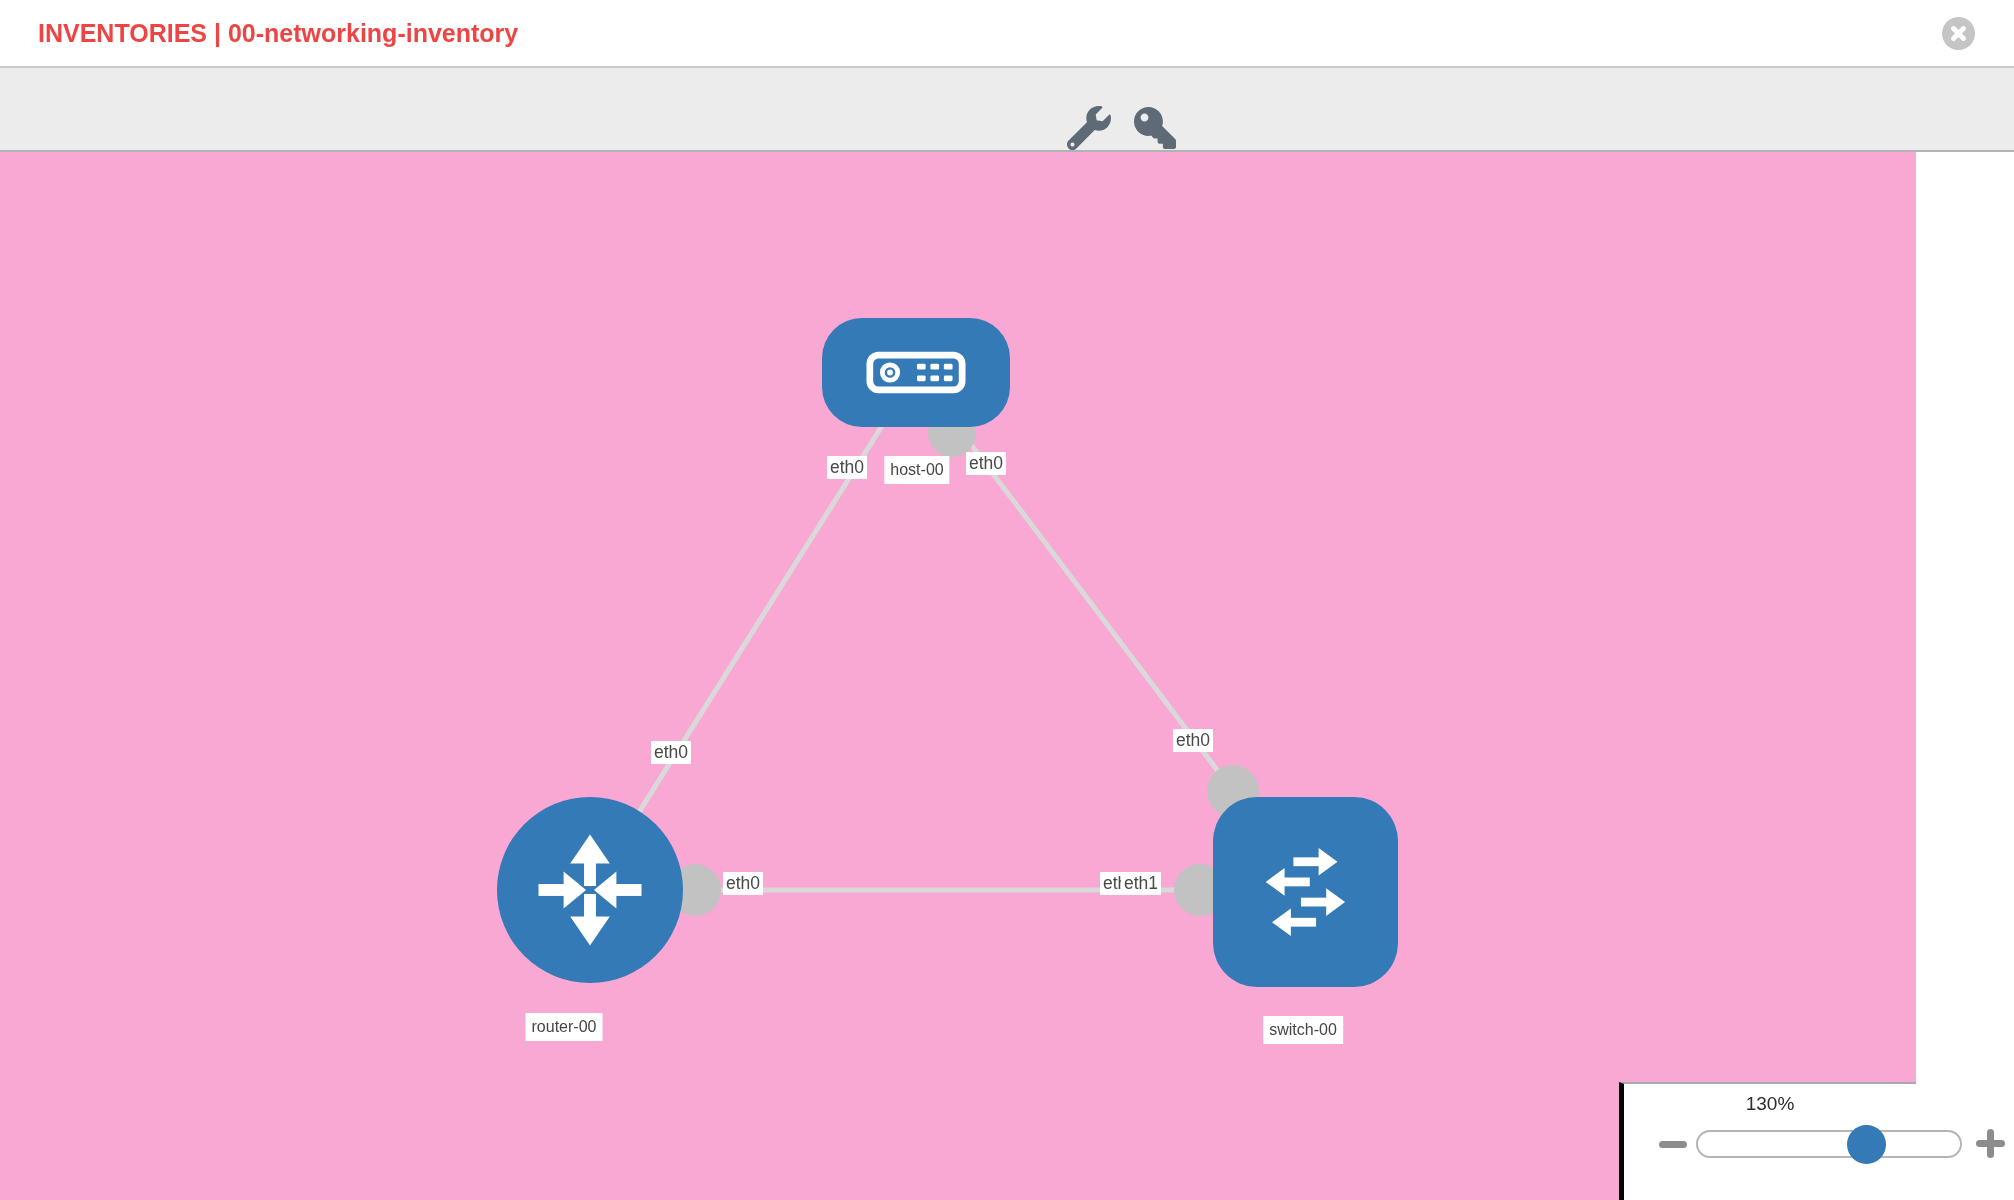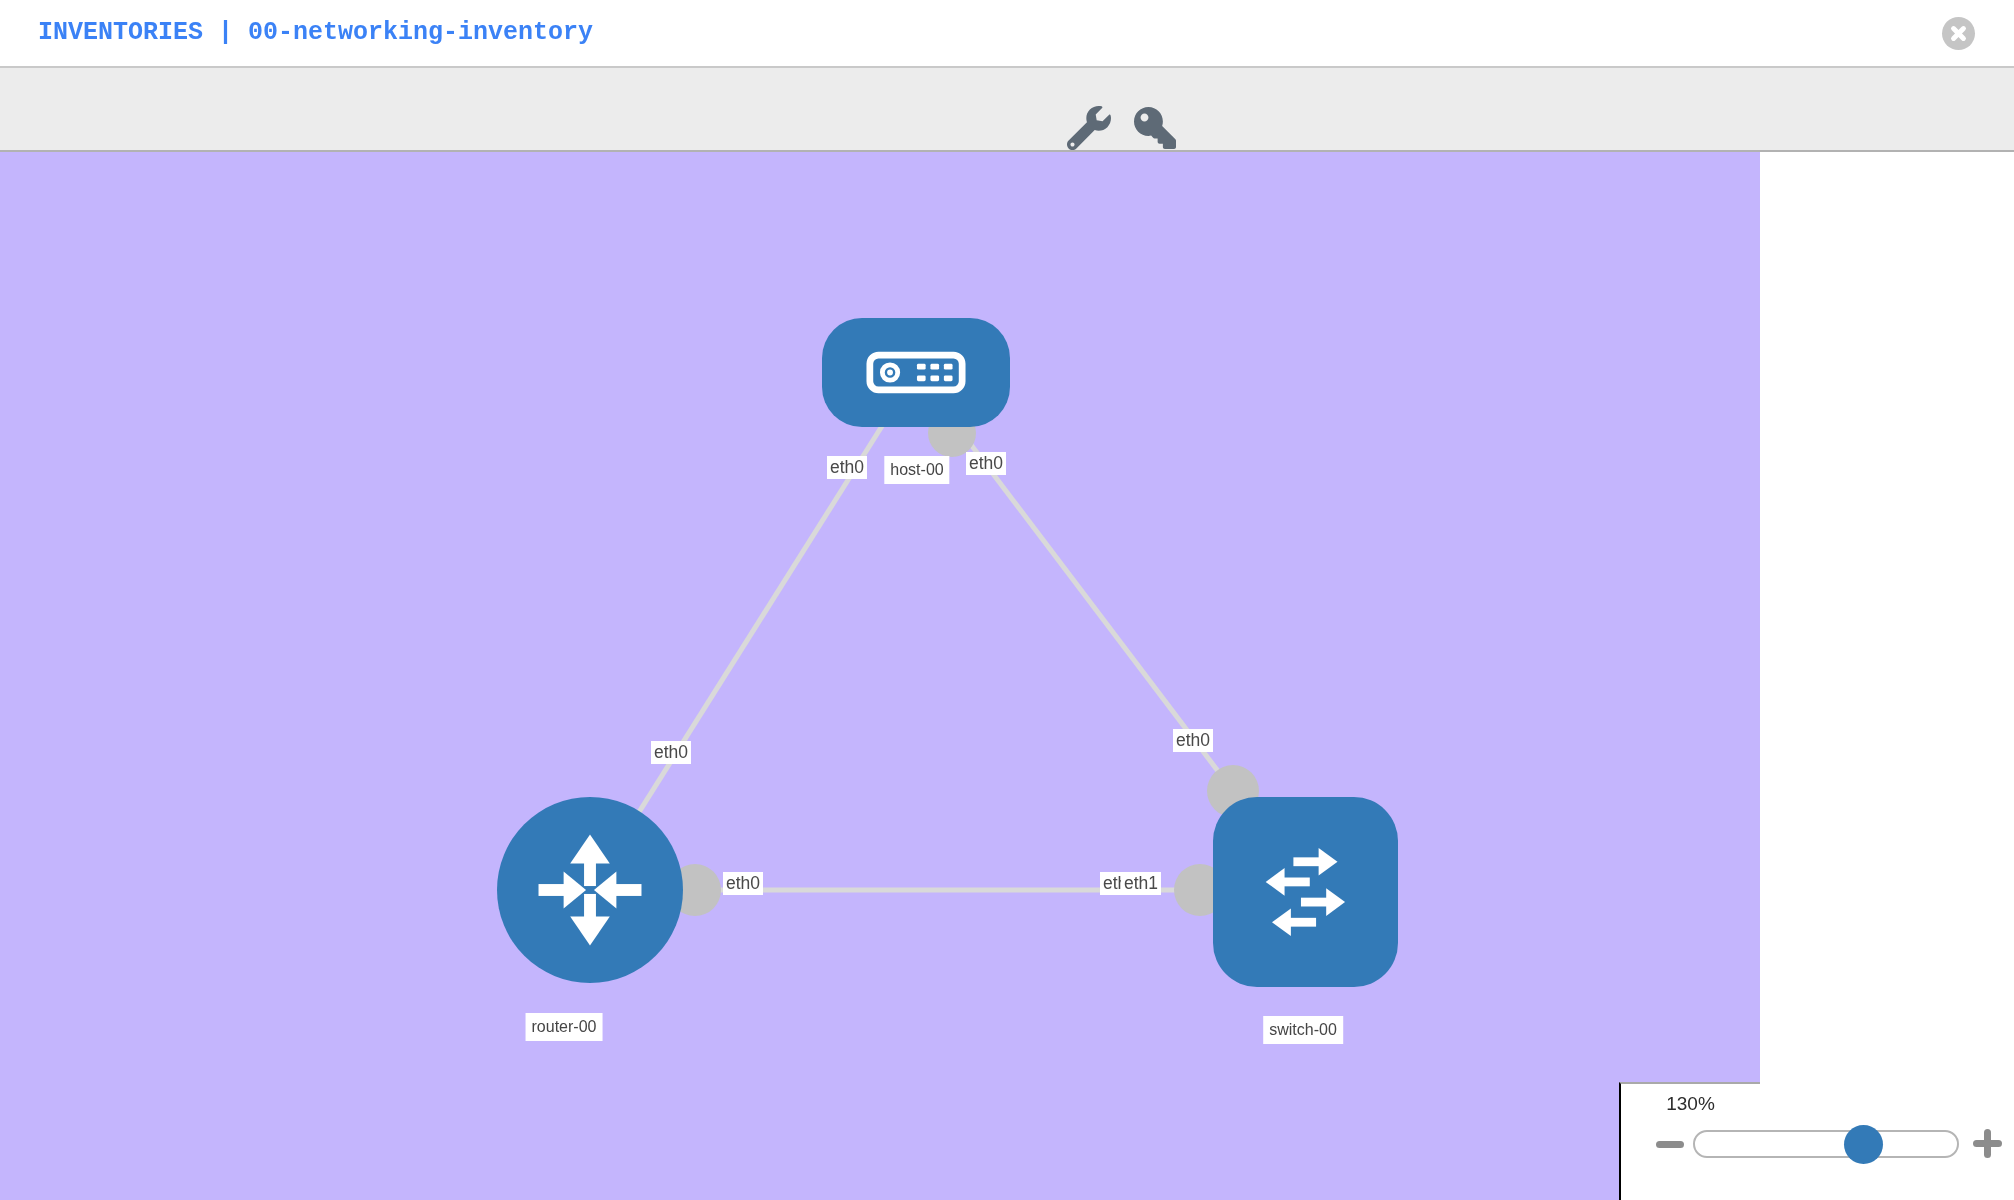--- a/index.html
+++ b/index.html
@@ -6,21 +6,21 @@
   html,body { background:#ffffff; }
   .app {
     position:relative; width:2014px; height:1200px; overflow:hidden;
     background:#ffffff; font-family:"Liberation Sans", sans-serif;
   }
 
   
   .header { position:absolute; top:0; left:0; right:0; height:68px;
             background:#ffffff; border-bottom:2px solid #c9c9c9; }
   .page-title { position:absolute; left:38px; top:0; line-height:66px;
-                font-size:25px; font-weight:bold; color:#3b82f6;font-family:Liberation Mono, monospace; }
+                font-size:25px; font-weight:bold; color:#ef4444; }
   .close-btn { position:absolute; left:1942px; top:17px; width:33px; height:33px;
                border-radius:50%; background:#c5c5c5; cursor:pointer; }
   .close-btn .bar { position:absolute; left:7px; top:14px; width:19px; height:5px;
                     background:#ffffff; border-radius:2.5px; }
   .close-btn .bar.a { transform:rotate(45deg); }
   .close-btn .bar.b { transform:rotate(-45deg); }
 
   
   .toolbar { position:absolute; top:68px; left:0; right:0; height:84px;
              background:#ececec; border-bottom:2px solid #b2b2b2; }
@@ -31,39 +31,39 @@
   .select-search  { left:1185px; width:795px; }
   .caret { position:absolute; right:28px; top:23px; width:0; height:0;
            border-left:9px solid transparent; border-right:9px solid transparent;
            border-top:12px solid #5f6b79; }
   .icon-btn { position:absolute; top:37px; width:46px; height:46px;
               display:flex; align-items:center; justify-content:center; cursor:pointer; }
   .icon-btn.wrench { left:1066px; }
   .icon-btn.key    { left:1132px; }
 
   
-  .canvas { position:absolute; top:152px; left:0; width:1760px; height:1048px;
-            background:#c4b5fd; }
+  .canvas { position:absolute; top:152px; left:0; width:1916px; height:1048px;
+            background:#f9a8d4; }
   .links-svg { position:absolute; top:0; left:0; }
 
   .node { position:absolute; background:#337ab7; display:flex;
           align-items:center; justify-content:center; cursor:pointer; }
   .node-host   { left:822px;  top:166px; width:188px; height:109px; border-radius:40px; }
   .node-router { left:497px;  top:645px; width:186px; height:186px; border-radius:50%; }
   .node-switch { left:1213px; top:645px; width:185px; height:190px; border-radius:44px; }
 
   .iface-label { position:absolute; background:#ffffff; color:#494949;
                  font-size:17.5px; line-height:21px; padding:1px 3px; white-space:nowrap; }
   .node-label  { position:absolute; background:#ffffff; color:#454545;
                  font-size:16px; line-height:26px; padding:1px 6px;
                  transform:translateX(-50%); white-space:nowrap;margin-top:15px; }
 
   
   .zoom-panel { position:absolute; left:1619px; top:930px; right:0; bottom:0;
-                background:#ffffff; border-left:2px solid #000000;
+                background:#ffffff; border-left:5px solid #000000;
                 border-top:2px solid #a9a9a9;padding-left:15px; }
   .zoom-value { position:absolute; top:9px; left:0; width:100%; text-align:center;
                 font-size:19px; color:#2d2d2d; }
   .zoom-minus { position:absolute; left:35px; top:57px; width:28px; height:7px;
                 border-radius:3.5px; background:#8c8c8c; cursor:pointer; }
   .zoom-track { position:absolute; left:72px; top:46px; width:266px; height:28px;
                 border:2px solid #b5b5b5; border-radius:15px; background:#ffffff;
                 cursor:pointer; }
   .zoom-thumb { position:absolute; left:223px; top:41px; width:39px; height:39px;
                 border-radius:50%; background:#337ab7; cursor:grab; }

